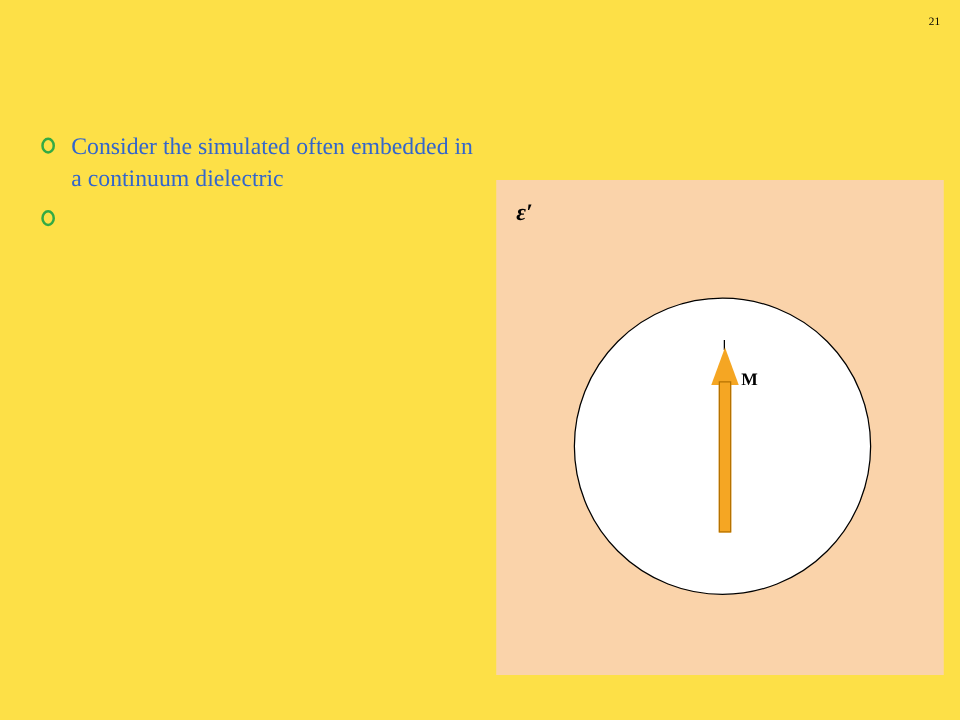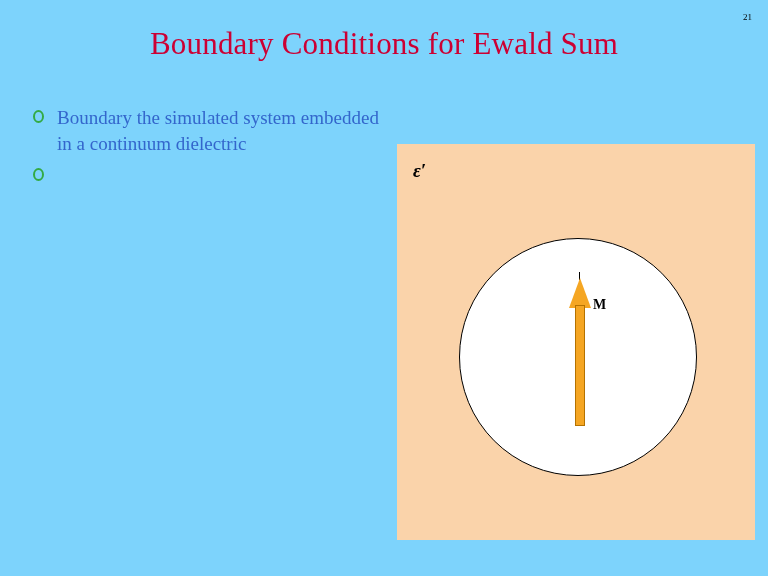--- a/index.html
+++ b/index.html
@@ -13,21 +13,21 @@
     font-family: "Liberation Serif", serif;
     overflow: hidden;
     position: relative;
   }
   .slide {
     position: absolute;
     left: 0;
     top: 0;
     width: 768px;
     height: 576px;
-    background: #7dd3fc;
+    background: #fde047;
   }
   .slide-number {
     position: absolute;
     right: 16px;
     top: 12px;
     font-size: 9px;
     color: #000000;
     font-family: "Liberation Serif", serif;
   }
   .title {
@@ -140,26 +140,25 @@
     font-family: "Liberation Serif", serif;
   }
 </style>
 </head>
 <body>
 
 <div class="slide">
 
   <div class="slide-number">21</div>
 
-  <div class="title">Boundary Conditions for Ewald Sum</div>
 
   <div class="bullets">
     <div class="bullet">
       <span class="bullet-marker"></span>
-      <span>Boundary the simulated system embedded in a continuum dielectric</span>
+      <span>Consider the simulated often embedded in a continuum dielectric</span>
     </div>
     <div class="bullet">
       <span class="bullet-marker"></span>
     </div>
   </div>
 
   <div class="figure">
     <div class="epsilon">ε′</div>
     <div class="circle"></div>
     <div class="arrow">

